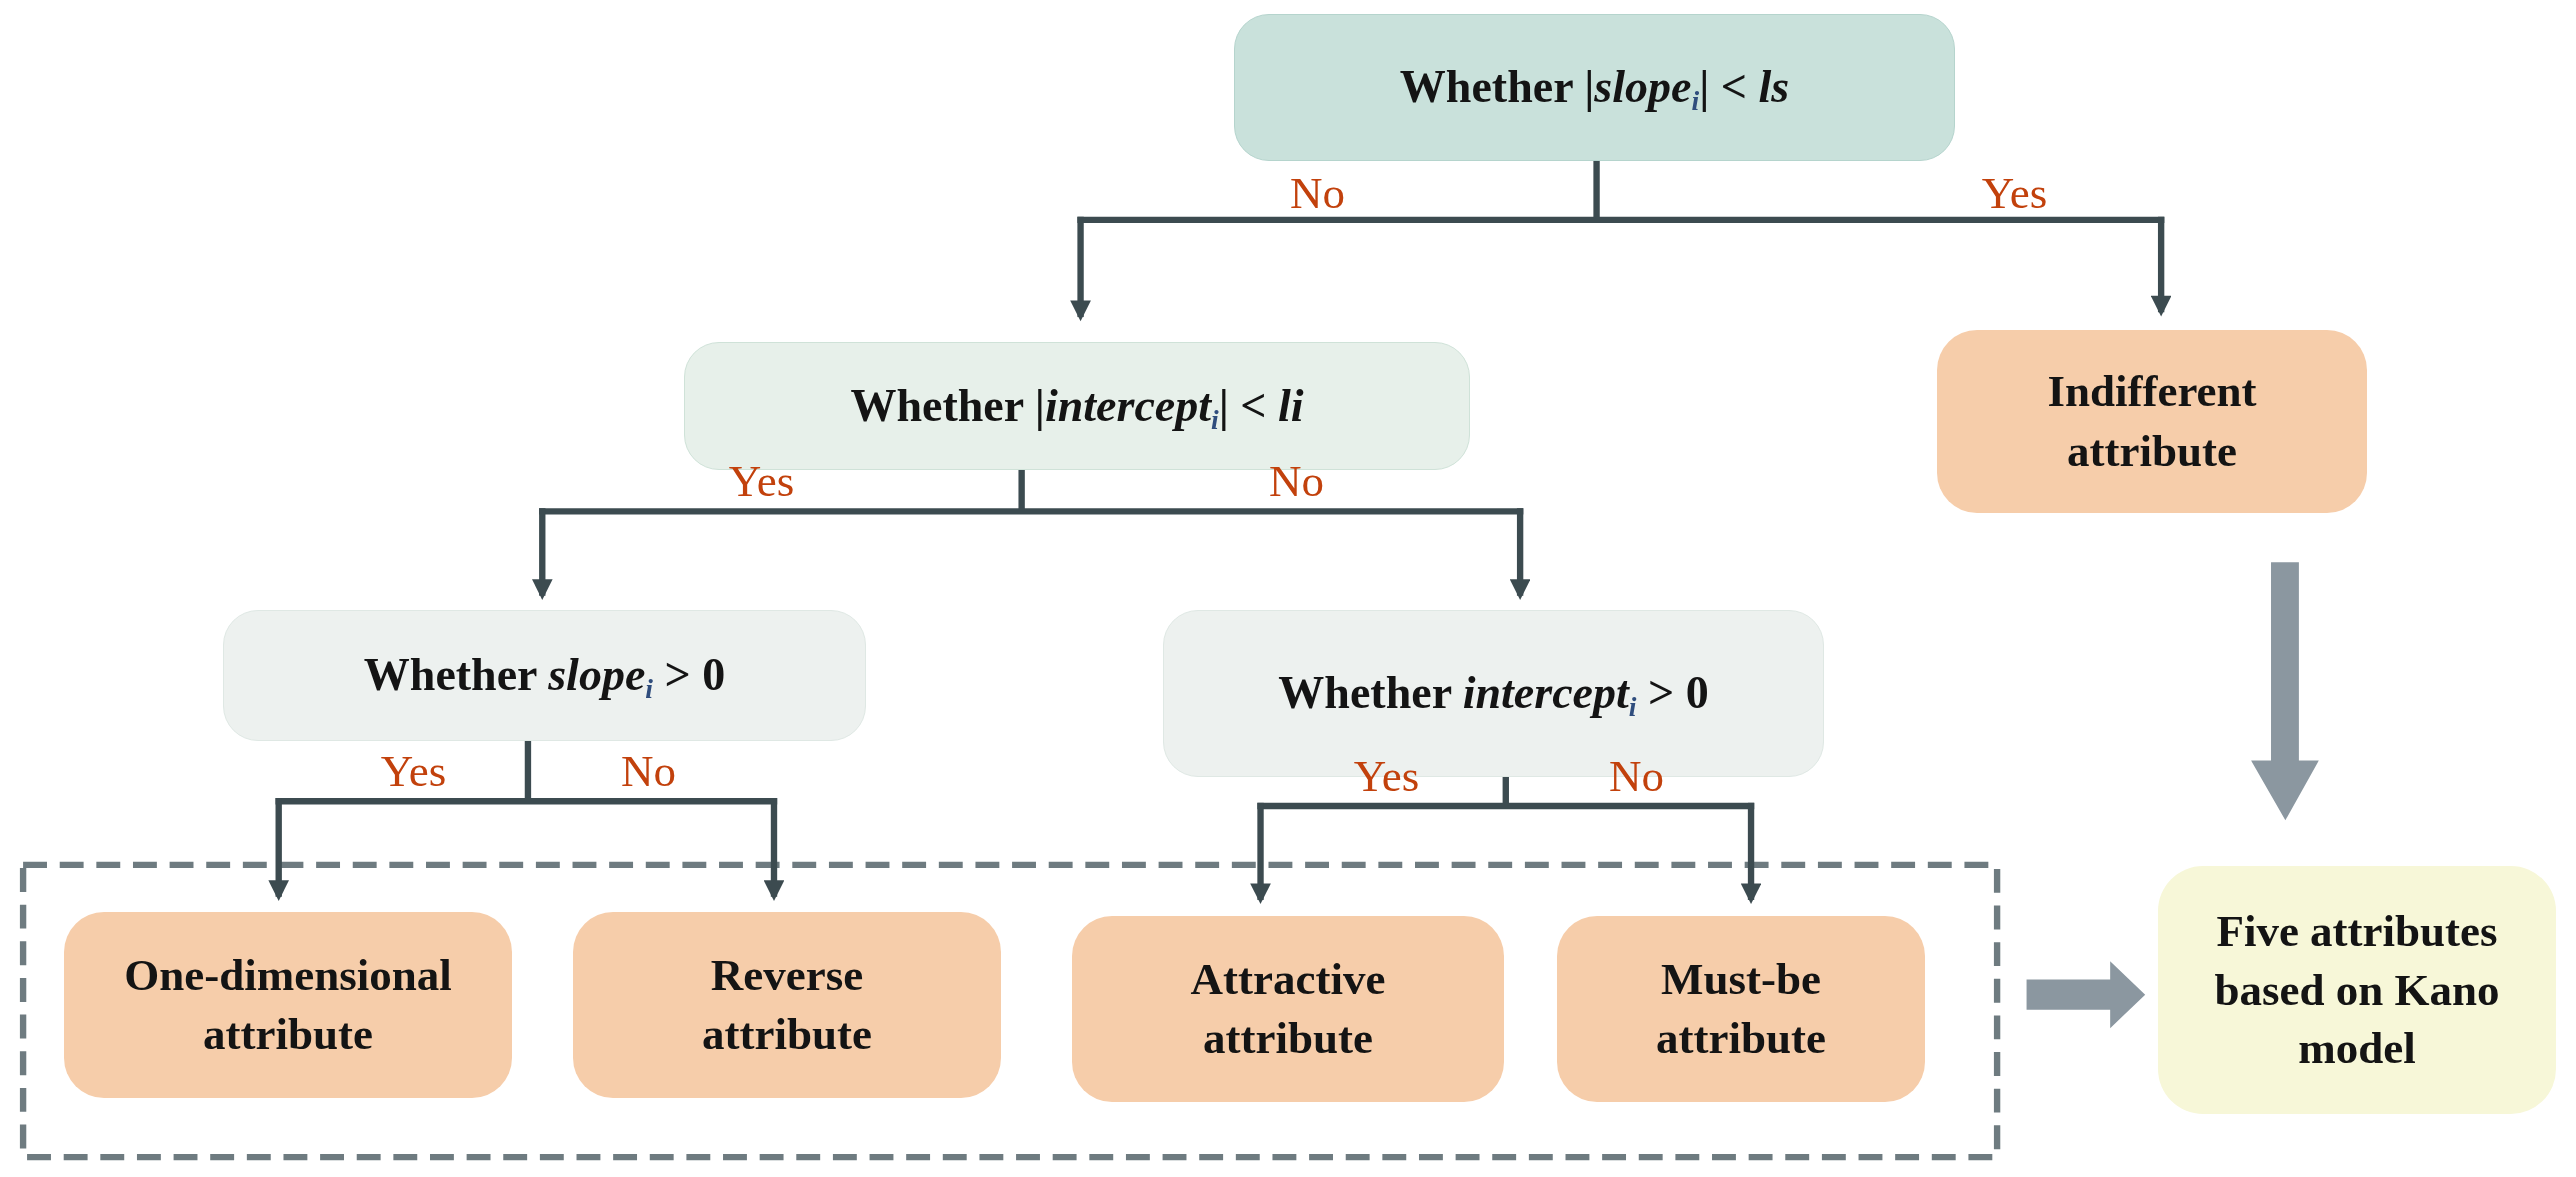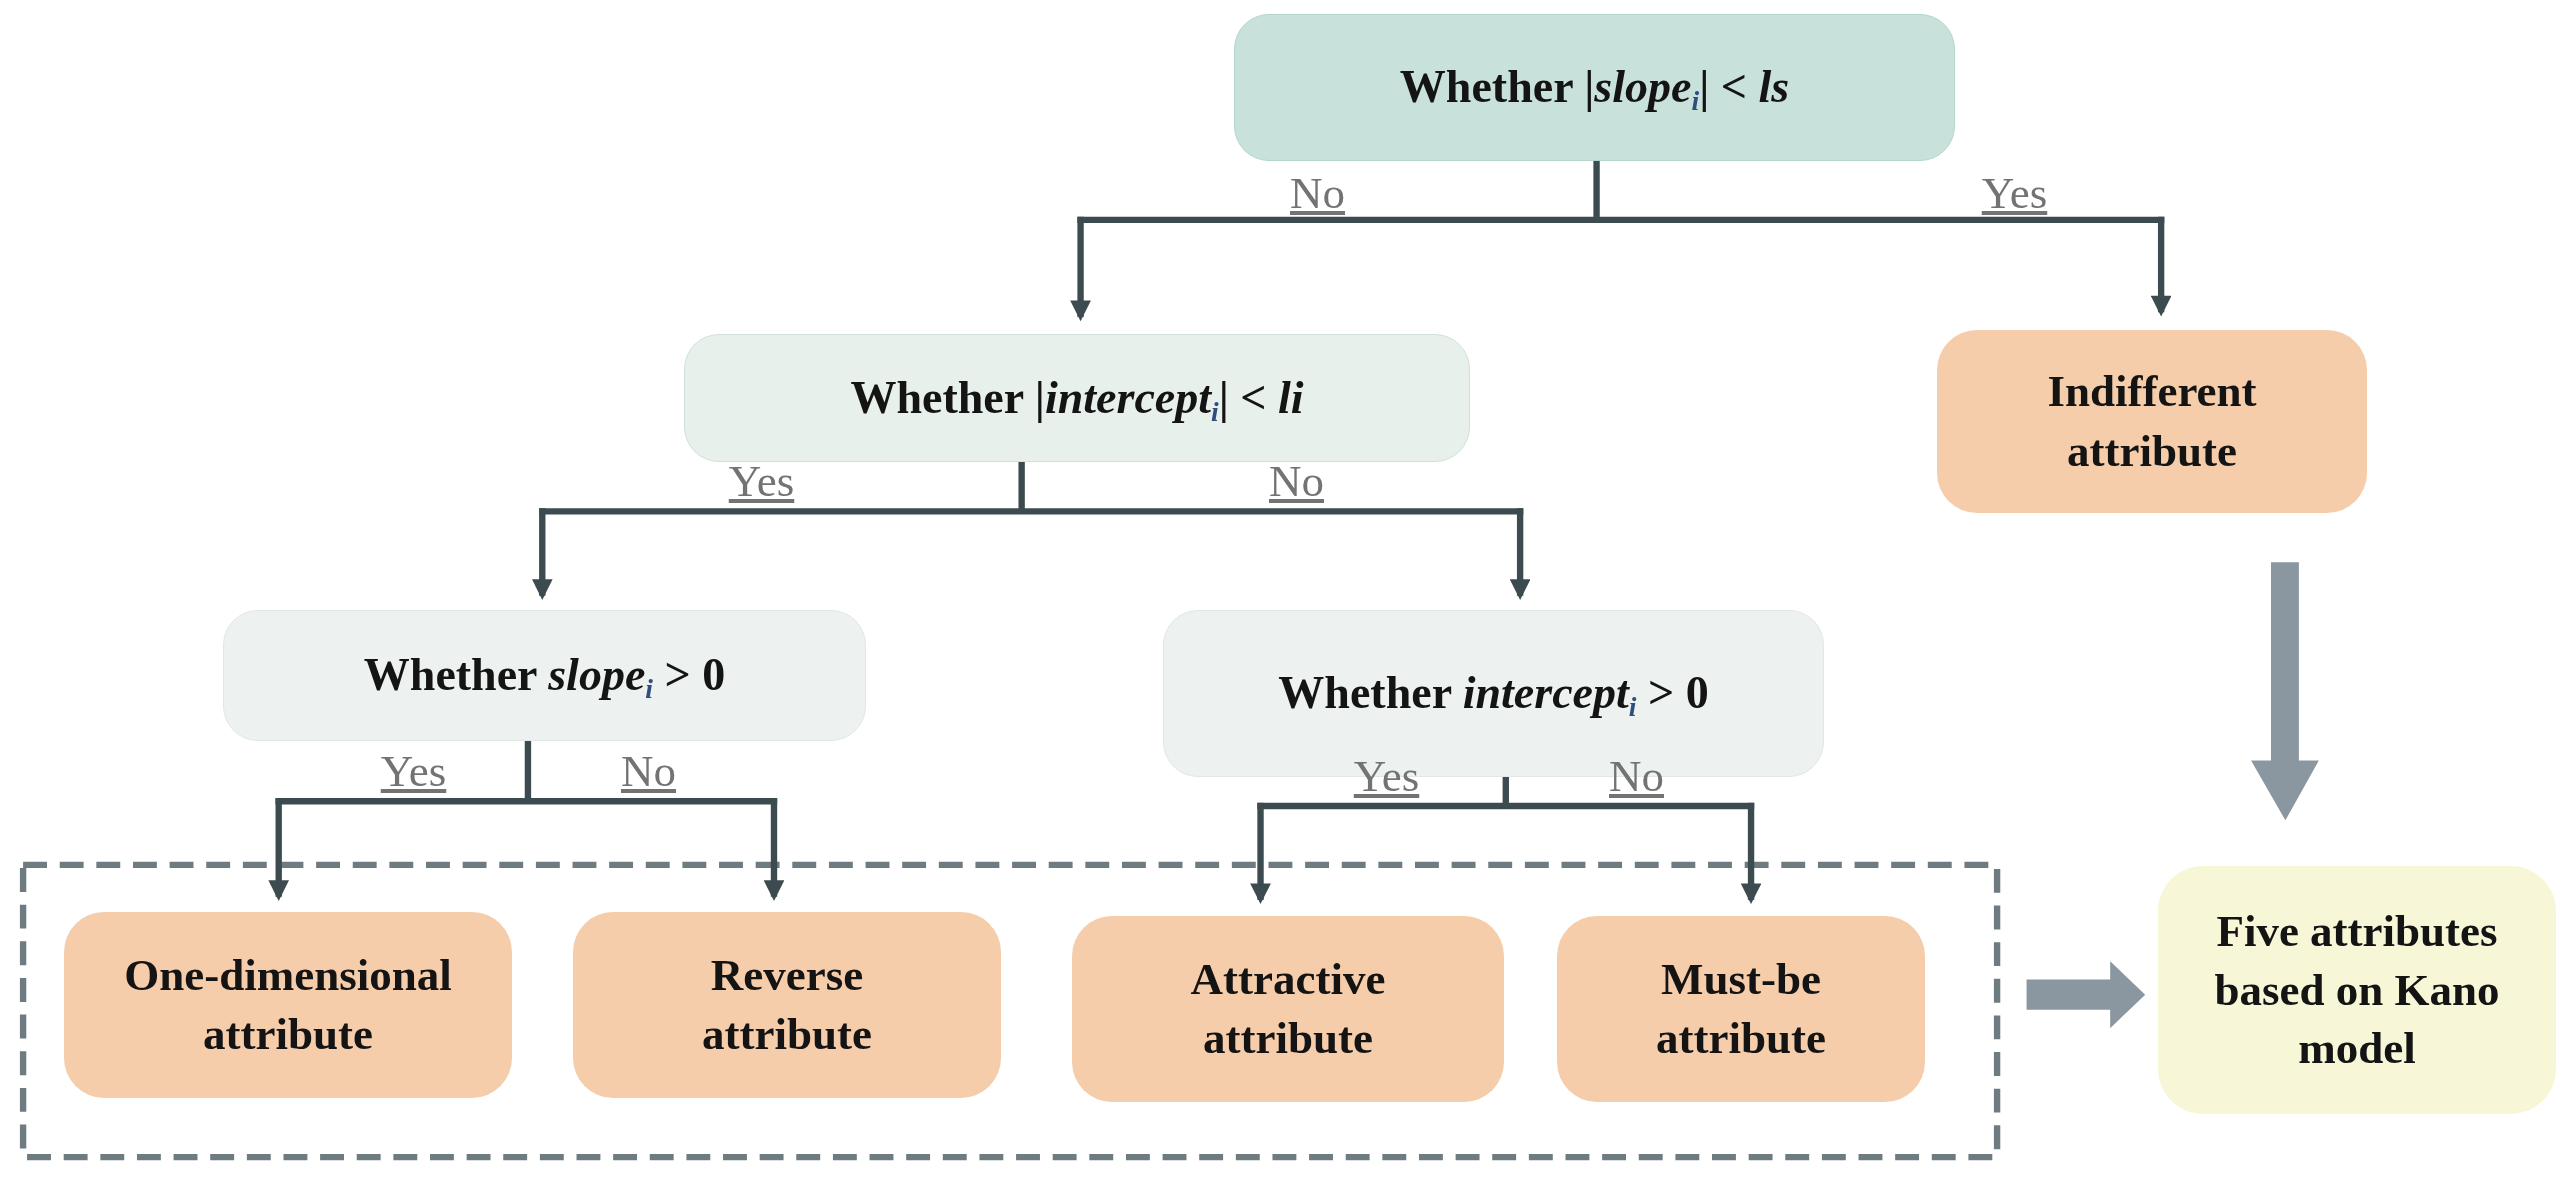--- a/index.html
+++ b/index.html
@@ -25,21 +25,21 @@
   .result{background:var(--peach); border-radius:40px; font-size:45px; padding:0 56px;}
   .kano{background:var(--yellow); border-radius:45px; font-size:45px; padding:0 27px; line-height:1.3;text-align:center;}
   .vml{font-style:italic;}
   .num{font-style:normal;}
   sub.si{
     font-size:0.6em; font-style:italic; font-weight:bold;
     color:var(--subblue); vertical-align:-0.28em; line-height:0;
   }
   .edge-label{
     position:absolute; width:143px; height:53px; font-size:45px; font-weight:normal;
-    display:flex; align-items:flex-end; justify-content:center; color:#737373;text-decoration:underline;
+    display:flex; align-items:flex-end; justify-content:center; color:#c2410c;
   }
 </style>
 </head>
 <body>
 
 <div class="canvas">
 
   <svg class="layer" width="2576" height="1178" viewBox="0 0 3235 1479">
     <defs>
       <marker id="arw" viewBox="0 0 10 10" refX="8" refY="5" markerWidth="30" markerHeight="26" orient="auto" markerUnits="userSpaceOnUse">
@@ -75,21 +75,21 @@
     <polygon points="2852,706 2887,706 2887,955 2912,955 2870,1030 2827,955 2852,955" style="fill:var(--grayarrow,#8b97a0)"></polygon>
     <polygon points="2545,1230 2650,1230 2650,1207 2694,1249 2650,1291 2650,1268 2545,1268" style="fill:var(--grayarrow,#8b97a0)"></polygon>
   </svg>
 
   <div class="node decision d-root" style="left:1234px; top:14.3px; width:721px; height:147px;">
     <span>
       <span>Whether |</span><span class="vml">slope</span><sub class="si">i</sub><span>| &lt; </span><span class="vml">ls</span>
     </span>
   </div>
 
-  <div class="node decision d-abs" style="left:684px; top:334px; width:786px; height:128px;">
+  <div class="node decision d-abs" style="left:684px; top:342px; width:786px; height:128px;">
     <span>
       <span>Whether |</span><span class="vml">intercept</span><sub class="si">i</sub><span>| &lt; </span><span class="vml">li</span>
     </span>
   </div>
 
   <div class="node decision d-sign" style="left:223px; top:610px; width:643px; height:131px;">
     <span>
       <span>Whether </span><span class="vml">slope</span><sub class="si">i</sub><span> &gt; </span><span class="num">0</span>
     </span>
   </div>

